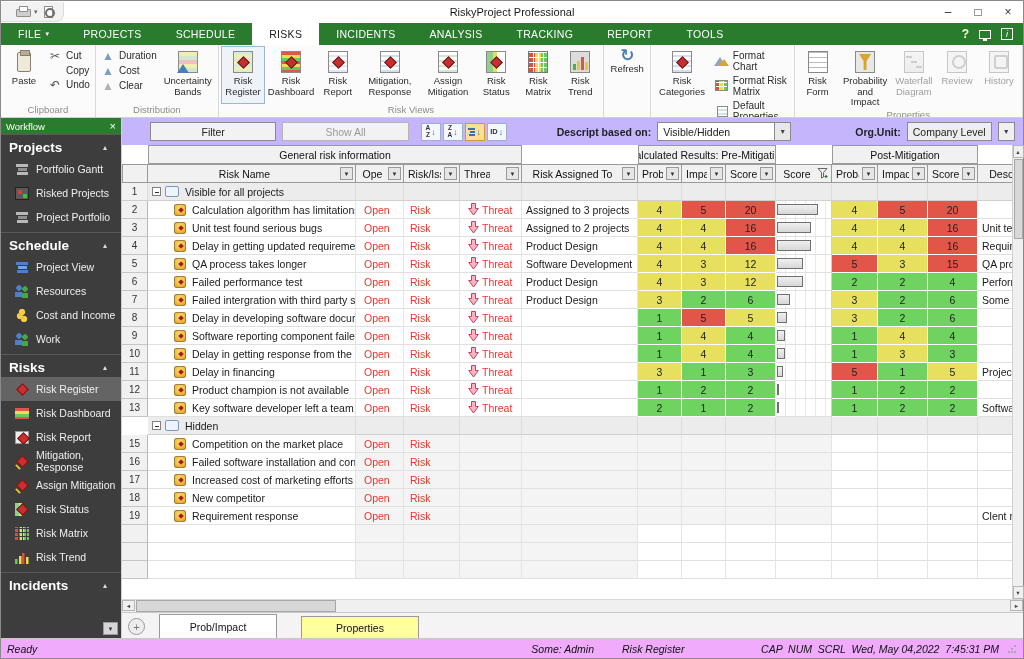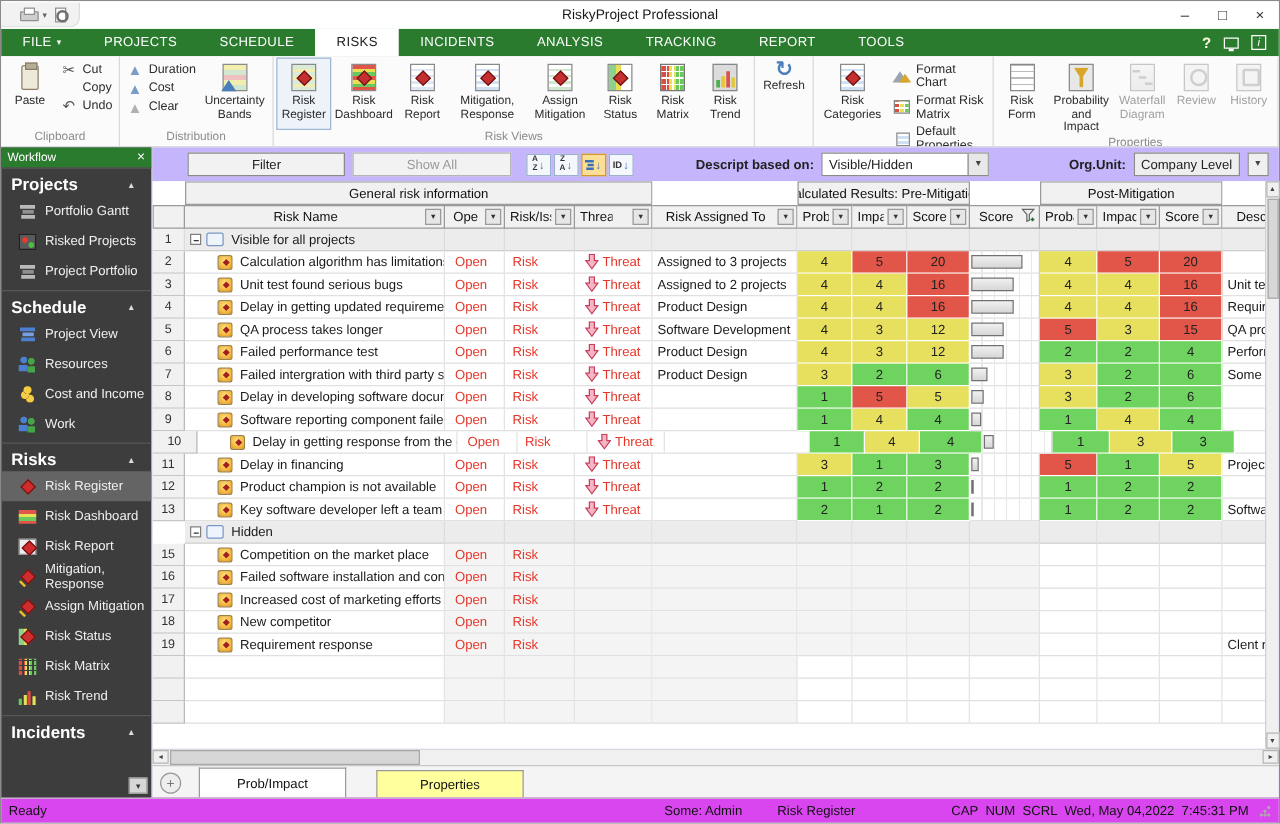--- a/index.html
+++ b/index.html
@@ -160,21 +160,21 @@
   .hbtn{height:11px;flex:0 0 13px;width:13px;}
   .hthumb{width:200px;background:#d7d7d7;border:1px solid #a8a8a8;margin:0 1px;}
   .hsp{flex:1;}
   
   .tabbar{height:26px;background:#f4f4f4;border-top:1px solid #c8c8c8;display:flex;align-items:flex-end;gap:0;padding-left:4px;flex:0 0 26px;}
   .plusbtn{width:17px;height:17px;border-radius:50%;border:1px solid #9a9a9a;background:#ededed;color:#777;font-size:11px;line-height:14px;text-align:center;margin:0 14px 3px 2px;}
   .btab{min-width:118px;height:22px;display:flex;align-items:center;justify-content:center;font-size:10.5px;color:#111;border:1px solid #9a9a9a;border-bottom:none;background:#e8e8e8;}
   .btab.active{background:#fff;height:24px;}
   .btab.yellow{background:#ffff9e;margin-left:24px;}
   
-  .statusbar{height:20px;border-top:1px solid #c8c8c8;background:#d946ef;display:flex;align-items:center;font-size:10.5px;color:#111;padding:2px 6px;flex:0 0 20px;}
+  .statusbar{height:20px;border-top:1px solid #c8c8c8;background:#f0abfc;display:flex;align-items:center;font-size:10.5px;color:#111;padding:2px 6px;flex:0 0 20px;font-style:italic;}
   .st-user{margin-left:494px;white-space:pre;}
   .st-view{margin-left:28px;white-space:pre;}
   .st-right{margin-left:auto;white-space:pre;margin-right:8px;}
   .grip{width:10px;height:10px;background-image:radial-gradient(circle at 8px 2px,#aaa 0 1px,transparent 1.5px),radial-gradient(circle at 8px 8px,#aaa 0 1px,transparent 1.5px),radial-gradient(circle at 5px 8px,#aaa 0 1px,transparent 1.5px),radial-gradient(circle at 2px 8px,#aaa 0 1px,transparent 1.5px),radial-gradient(circle at 5px 5px,#aaa 0 1px,transparent 1.5px);}
 </style>
 </head>
 <body>
 
 <div id="app">
 
@@ -777,21 +777,21 @@
               <div class="cell cc c-g" style="width: 50px;">4</div>
               <div class="cell barc grid" style="width: 56px;">
                 <div class="bar" style="width: 7.5px;"></div>
               </div>
               <div class="cell cc c-g" style="width: 46px;">1</div>
               <div class="cell cc c-y" style="width: 50px;">4</div>
               <div class="cell cc c-g" style="width: 50px;">4</div>
               <div class="cell " style="width: 60px; padding-left: 4px;"></div>
             </div>
             <div class="trow">
-              <div class="cell num" style="width: 36px;">10</div>
+              <div class="cell num" style="width: 26px;">10</div>
               <div class="cell " style="width: 208px;">
                 <span class="rowic"></span>
                 <span>Delay in getting response from the cli</span>
               </div>
               <div class="cell redtxt" style="width: 48px; padding-left: 8px;">Open</div>
               <div class="cell redtxt" style="width: 56px; padding-left: 6px;">Risk</div>
               <div class="cell redtxt" style="width: 62px;">
                 <span class="tarr">
                   <svg width="11" height="13" viewBox="0 0 11 13">
                     <path d="M3.5 0.5 h4 v5 h2.8 l-4.8 6.5 l-4.8 -6.5 h2.8 z" fill="#f5b6c4" stroke="#c9405f" stroke-width="1"></path>

